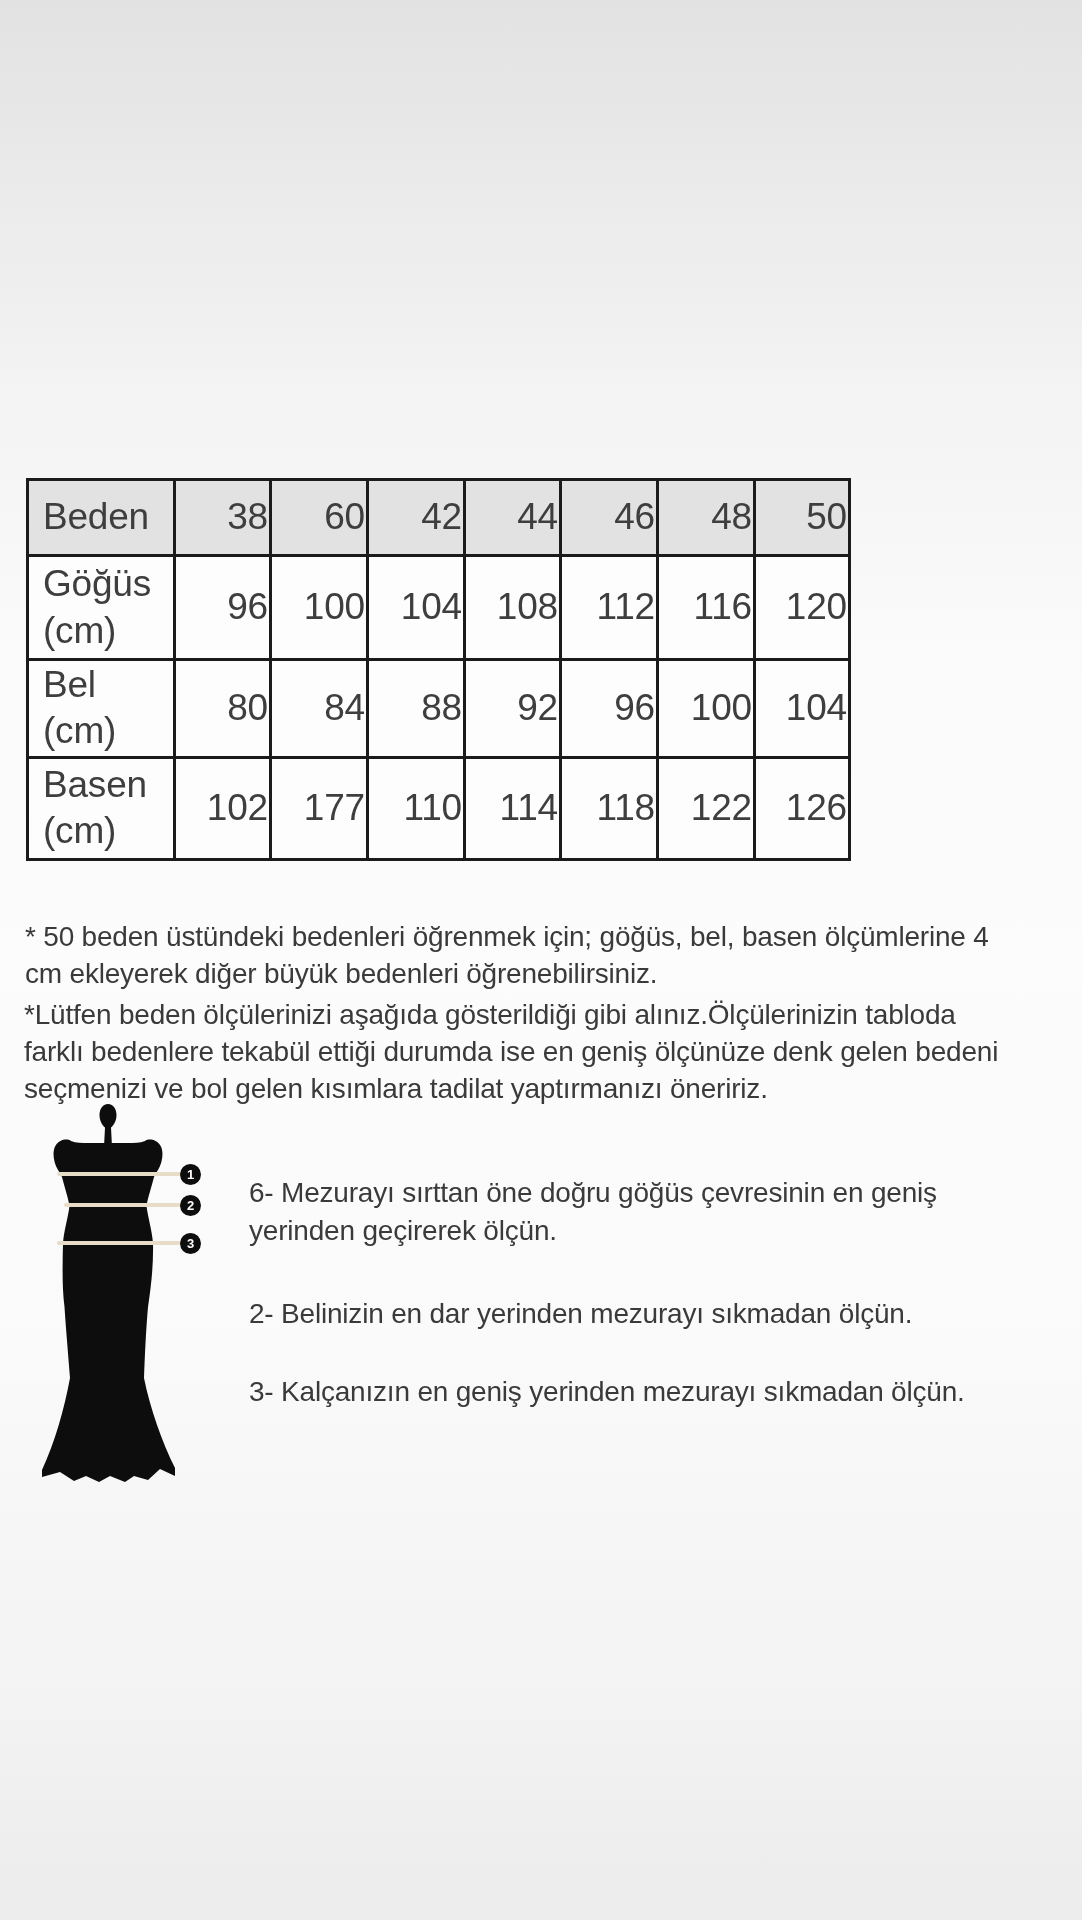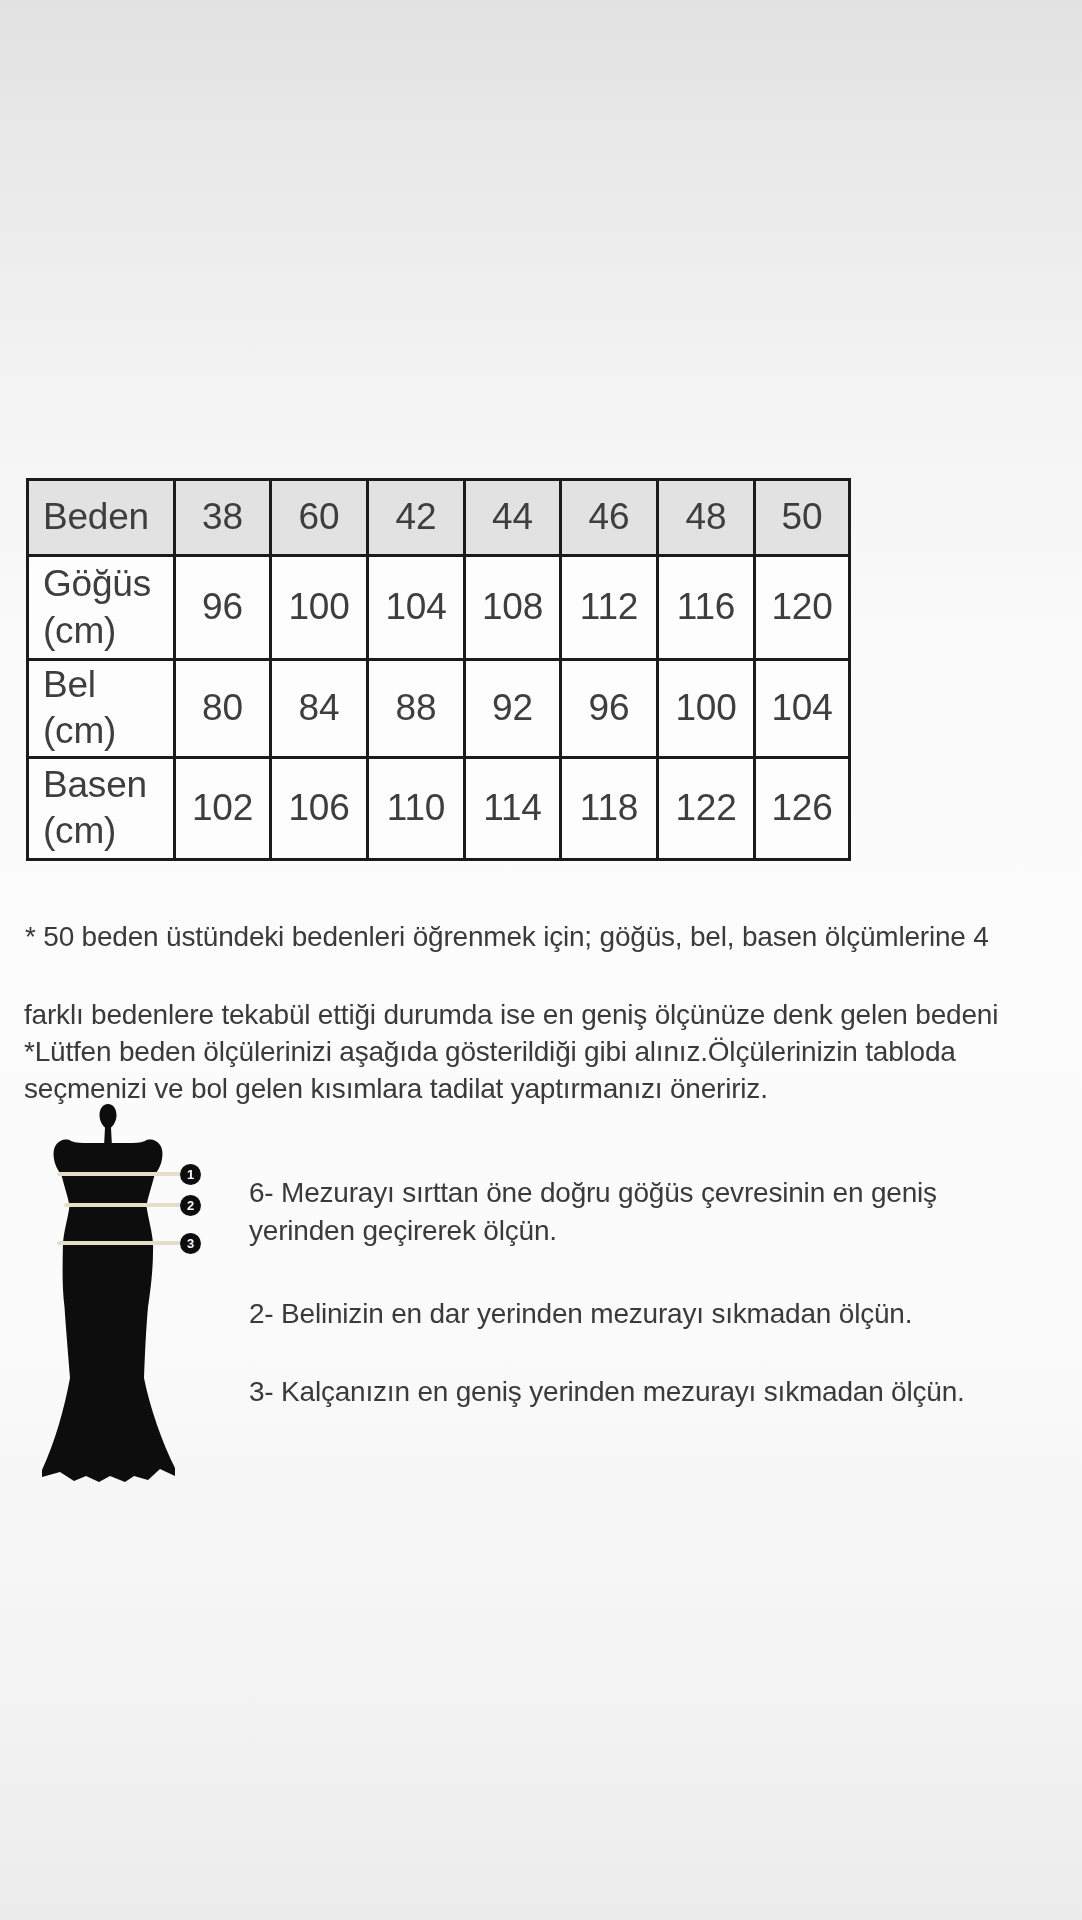--- a/index.html
+++ b/index.html
@@ -19,21 +19,21 @@
   
   table.size-table{
     position:absolute;left:26px;top:478px;width:822px;
     border-collapse:collapse;table-layout:fixed;
     font-size:37px;letter-spacing:-0.2px;color:#3e3e3e;
   }
   table.size-table td,table.size-table th{
     border:3px solid #1b1b1b;
     font-weight:400;
     background:#fdfdfd;
-    text-align:center;vertical-align:middle;
+    text-align:right;vertical-align:middle;
     line-height:1.25;
   }
   table.size-table .hdr td{background:#e2e2e2;height:71px;}
   table.size-table .label-cell{
     text-align:left;padding-left:14px;padding-right:6px;background:#fdfdfd;
   }
   table.size-table .r1 td{height:99px;}
   table.size-table .r2 td{height:71px;}
   table.size-table .r3 td{height:97px;}
 
@@ -109,37 +109,38 @@
       <td>84</td>
       <td>88</td>
       <td>92</td>
       <td>96</td>
       <td>100</td>
       <td>104</td>
     </tr>
     <tr class="r3">
       <td class="label-cell">Basen (cm)</td>
       <td>102</td>
-      <td>106</td>
+      <td>177</td>
       <td>110</td>
       <td>114</td>
       <td>118</td>
       <td>122</td>
       <td>126</td>
     </tr>
   </tbody>
     </table>
 
   <div class="note note1">
     <div class="tline">* 50 beden üstündeki bedenleri öğrenmek için; göğüs, bel, basen ölçümlerine 4</div>
+    <div class="tline">cm ekleyerek diğer büyük bedenleri öğrenebilirsiniz.</div>
   </div>
 
   <div class="note note2">
+    <div class="tline">*Lütfen beden ölçülerinizi aşağıda gösterildiği gibi alınız.Ölçülerinizin tabloda</div>
     <div class="tline">farklı bedenlere tekabül ettiği durumda ise en geniş ölçünüze denk gelen bedeni</div>
-    <div class="tline">*Lütfen beden ölçülerinizi aşağıda gösterildiği gibi alınız.Ölçülerinizin tabloda</div>
     <div class="tline">seçmenizi ve bol gelen kısımlara tadilat yaptırmanızı öneririz.</div>
   </div>
 
   <svg class="dress" viewBox="36 1100 150 384" xmlns="http://www.w3.org/2000/svg" aria-hidden="true">
     <path fill="#0d0d0d" d="
       M108 1104 C102.5 1104 99.5 1109.5 99.5 1115 C99.5 1121 102.5 1125.5 105 1127.5
       L104.2 1143 L111.8 1143 L111 1127.5 C113.5 1125.5 116.5 1121 116.5 1115
       C116.5 1109.5 113.5 1104 108 1104 Z"></path>
     <path fill="#0d0d0d" d="
       M58 1170

